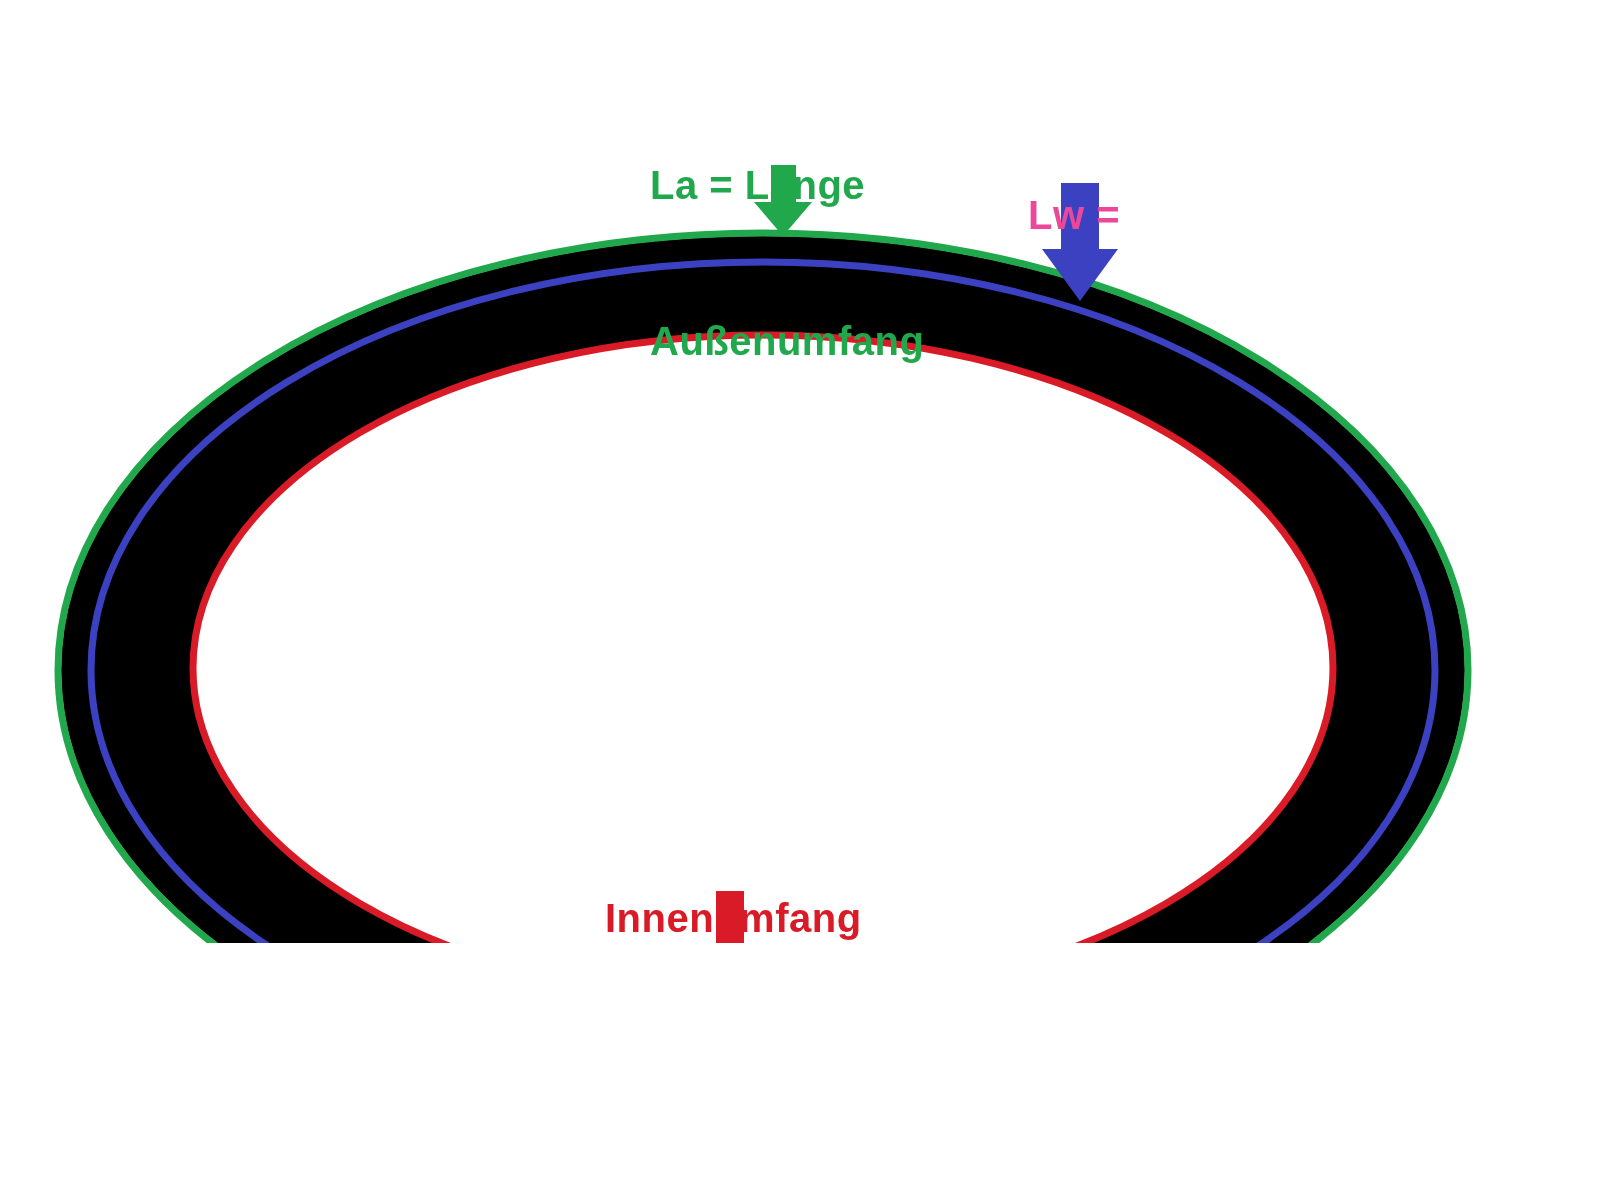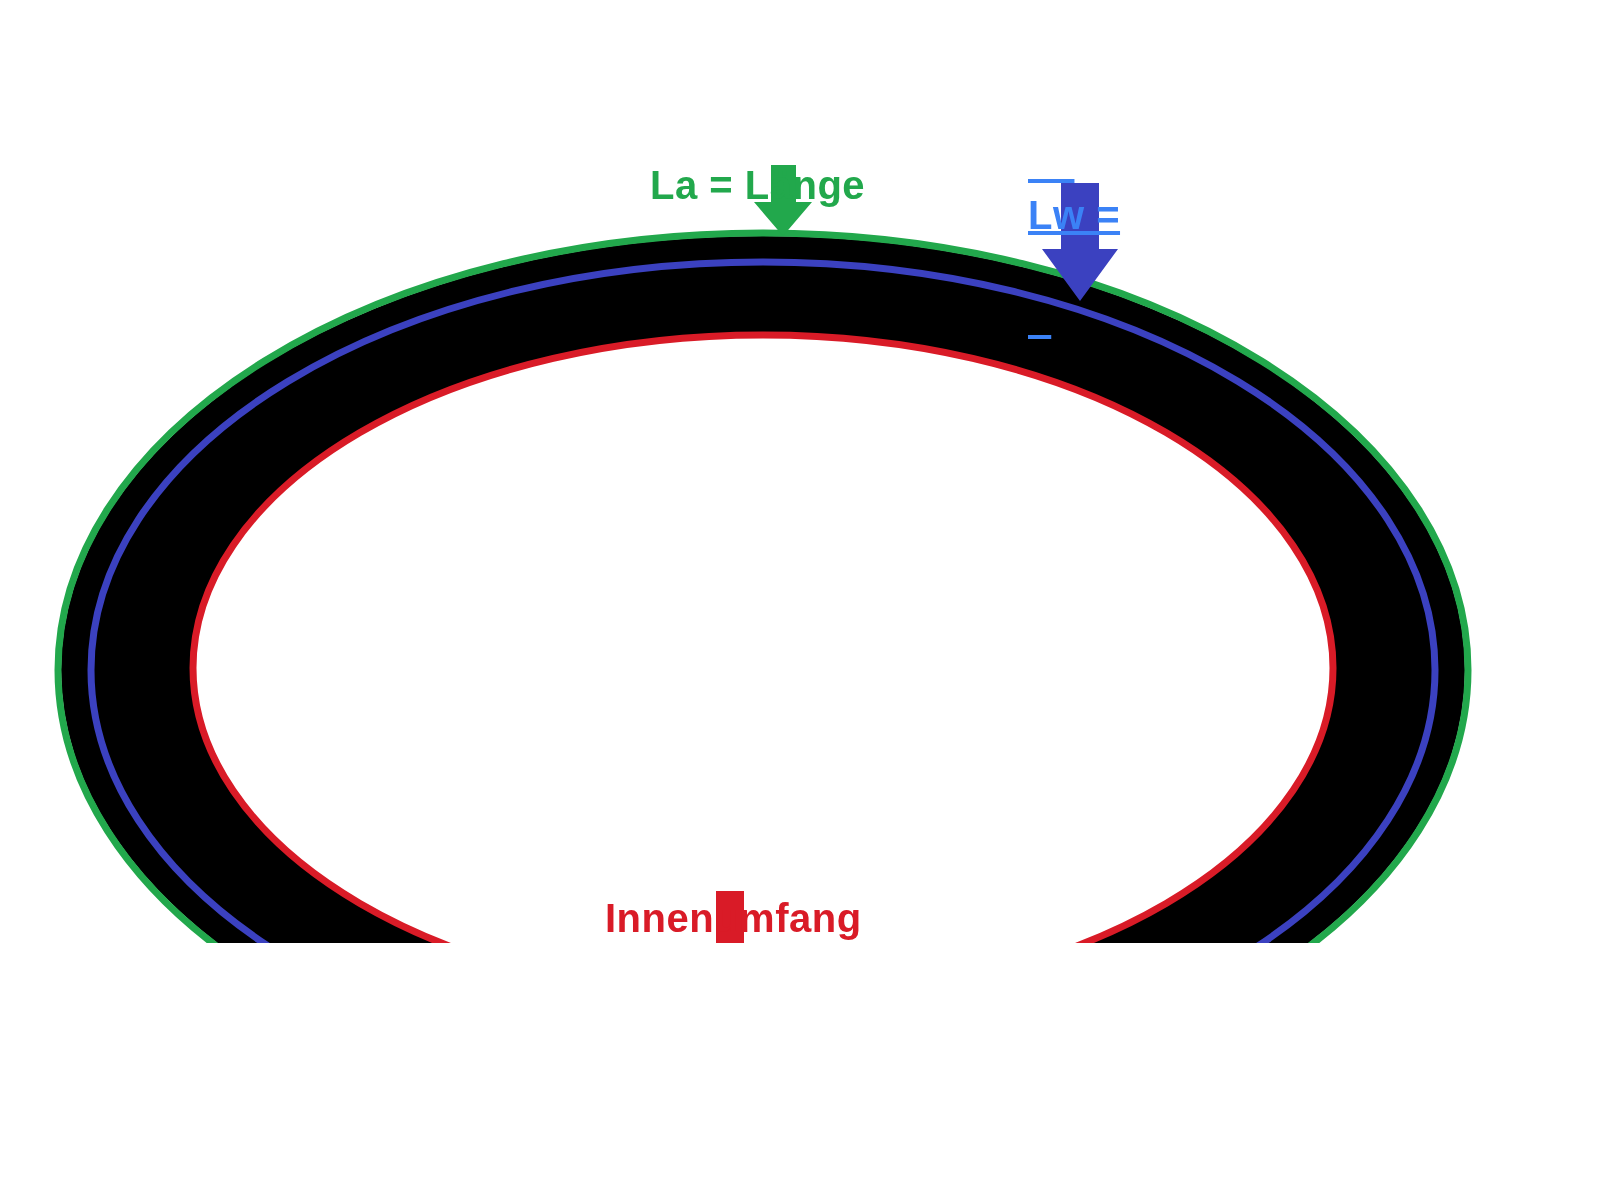--- a/index.html
+++ b/index.html
@@ -53,23 +53,24 @@
 
     <polygon points="771,165 796,165 796,202 812,202 783,236 754,202 771,202" fill="#22A84C"></polygon>
 
     <polygon points="1061,183 1099,183 1099,249 1118,249 1080,301 1042,249 1061,249" fill="#3B41C0"></polygon>
 
     <polygon points="716,891 744,891 744,948 760,948 730,1000 700,948 716,948" fill="#D91B27"></polygon>
   </svg>
 
   <div class="label label-la" style="color: rgb(34, 168, 76);">
     <div>La = Länge</div>
+    <div>Außenumfang</div>
   </div>
 
-  <div class="label label-lw" style="color: #3b82f6; text-decoration: underline;">
+  <div class="label label-lw" style="color: #ec4899;">
     <div>Lw =</div>
   </div>
 
   <div class="label label-li" style="color: rgb(217, 27, 39);">
     <div>Innenumfang</div>
   </div>
 
 </div>
 
 </body></html>

